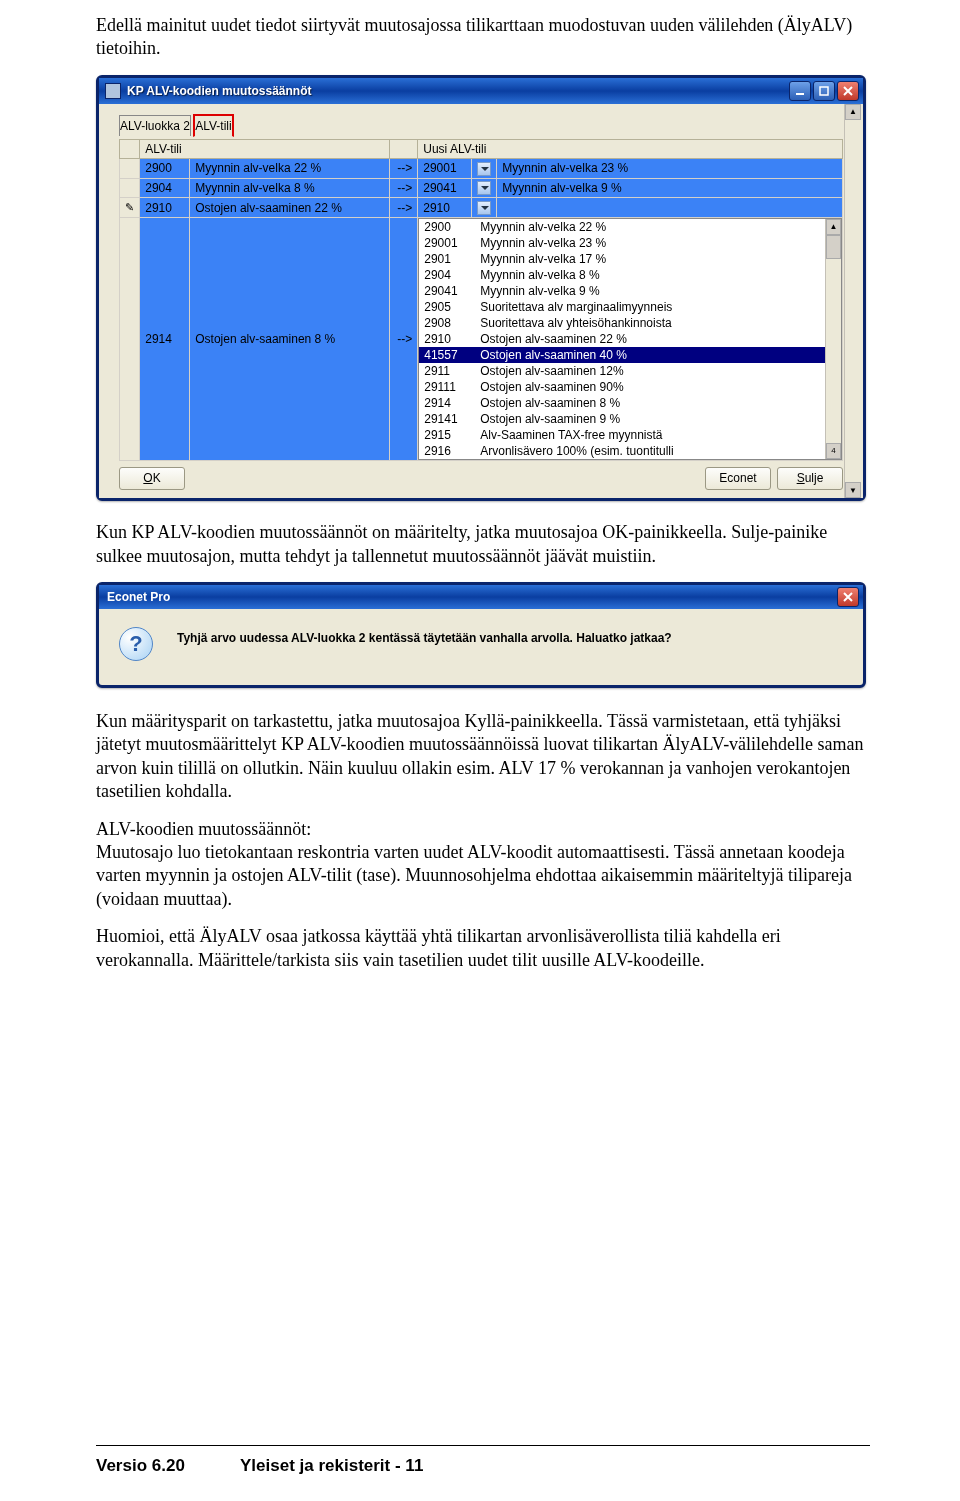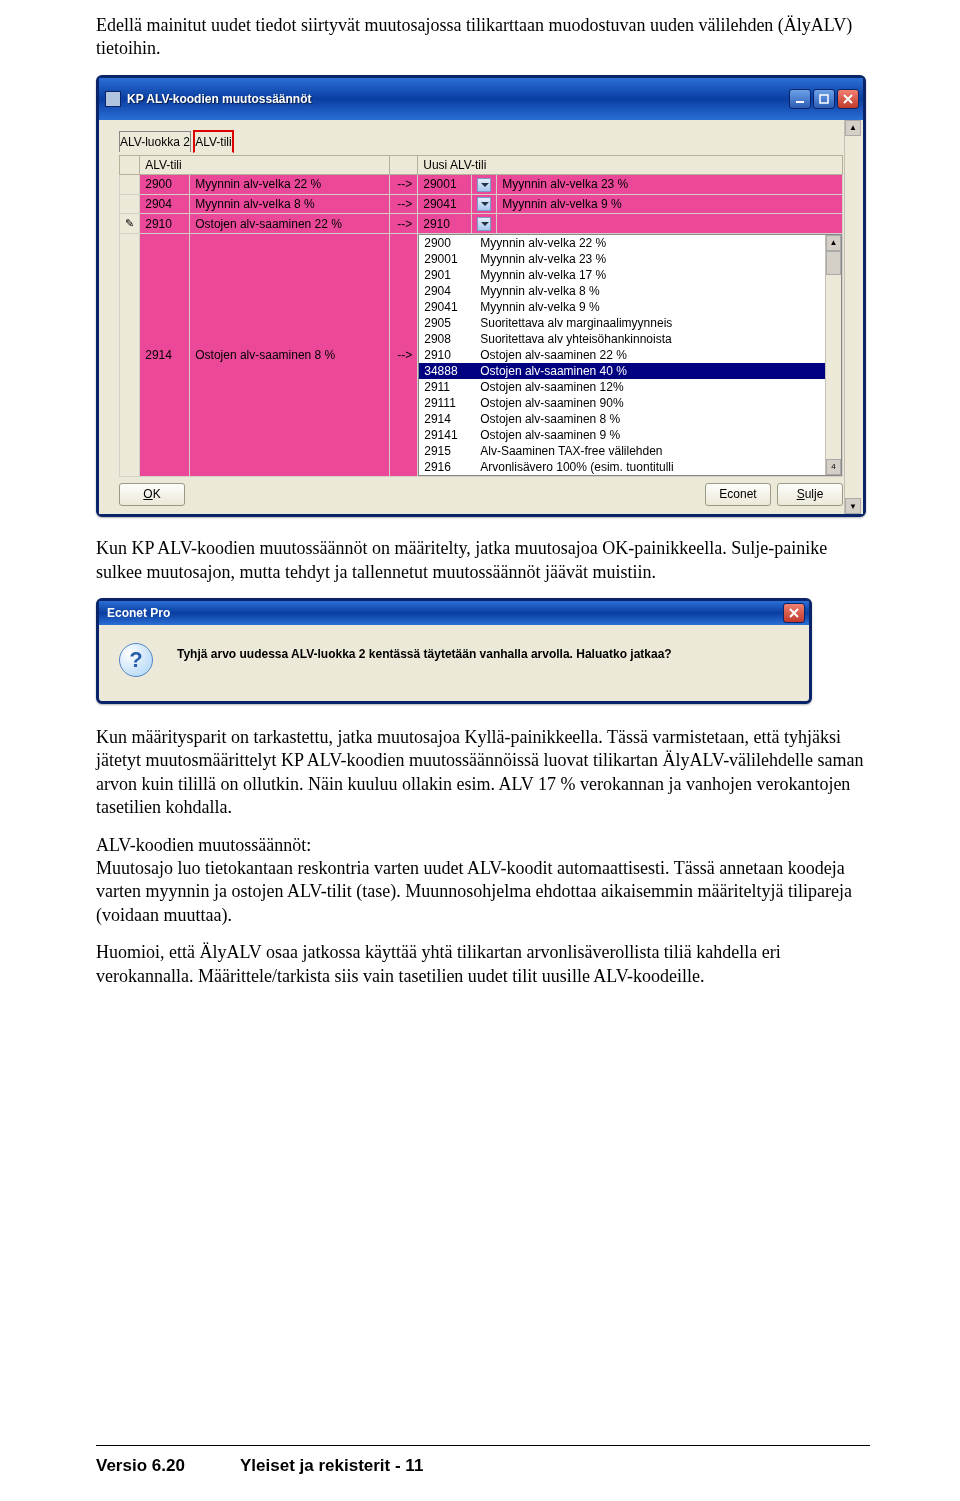--- a/index.html
+++ b/index.html
@@ -37,21 +37,21 @@
     width: 770px;
     border: 3px solid #0a246a;
     border-radius: 6px;
     background: #ece9d8;
     font-family: Tahoma, Arial, sans-serif;
     font-size: 12px;
     margin: 8px 0 20px 0;
     box-shadow: 0 1px 2px rgba(0,0,0,.3);
   }
   .titlebar {
-    height: 42px;
+    height: 26px;
     background: linear-gradient(to bottom, #2a6fd6 0%, #0a3ea1 50%, #2a6fd6 100%);
     display: flex;
     align-items: center;
     color: #fff;
     font-weight: bold;
     padding: 0 4px 0 6px;
     text-shadow: 1px 1px 1px rgba(0,0,0,.6);
   }
   .titlebar .app-icon {
     width: 16px; height: 16px; background: #b0c4de;
@@ -112,21 +112,21 @@
     font-weight: normal;
     background: #ece9d8;
     border: 1px solid #b5b198;
     padding: 2px 5px;
     font-size: 12px;
   }
   .grid td {
     border: 1px solid #d4d0c8;
     padding: 2px 5px;
     font-size: 12px;
-    background: #ec4899;
+    background: #3b82f6;
     height: 18px;
     white-space: nowrap;
   }
   .grid td.gutter { width: 18px; background: #ece9d8; text-align:center; font-size:11px; }
   .ddarrow {
     display: inline-block;
     width: 14px; height: 14px;
     background: linear-gradient(#e3eefc,#a8c6ee);
     border: 1px solid #7a9bc9;
     position: relative;
@@ -161,21 +161,21 @@
     font-family: Tahoma, Arial, sans-serif;
     font-size: 12px;
     text-align: center;
     line-height: 21px;
     padding: 0 10px;
   }
   .btn u { text-decoration: underline; }
 
   
   .win2 {
-    width: 716px;
+    width: 770px;
     border: 3px solid #0a246a;
     border-radius: 6px;
     background: #ece9d8;
     font-family: Tahoma, Arial, sans-serif;
     font-size: 12px;
     margin: 8px 0 22px 0;
     box-shadow: 0 1px 2px rgba(0,0,0,.3);
   }
   .win2 .titlebar2 {
     height: 24px;
@@ -305,42 +305,42 @@
                   </div>
                   <div class="opt">
                     <span class="c1">2908</span>
                     <span>Suoritettava alv yhteisöhankinnoista</span>
                   </div>
                   <div class="opt">
                     <span class="c1">2910</span>
                     <span>Ostojen alv-saaminen 22 %</span>
                   </div>
                   <div class="opt selected">
-                    <span class="c1">34888</span>
+                    <span class="c1">41557</span>
                     <span>Ostojen alv-saaminen 40 %</span>
                   </div>
                   <div class="opt">
                     <span class="c1">2911</span>
                     <span>Ostojen alv-saaminen  12%</span>
                   </div>
                   <div class="opt">
                     <span class="c1">29111</span>
                     <span>Ostojen alv-saaminen  90%</span>
                   </div>
                   <div class="opt">
                     <span class="c1">2914</span>
                     <span>Ostojen alv-saaminen 8 %</span>
                   </div>
                   <div class="opt">
                     <span class="c1">29141</span>
                     <span>Ostojen alv-saaminen 9 %</span>
                   </div>
                   <div class="opt">
                     <span class="c1">2915</span>
-                    <span>Alv-Saaminen TAX-free välilehden</span>
+                    <span>Alv-Saaminen TAX-free myynnistä</span>
                   </div>
                   <div class="opt">
                     <span class="c1">2916</span>
                     <span>Arvonlisävero 100% (esim. tuontitulli</span>
                   </div>
                 </div>
                 <div class="combo-open-scroll">
                   <div class="a">▲</div>
                   <div class="thumb"></div>
                   <div style="flex:1"></div>

